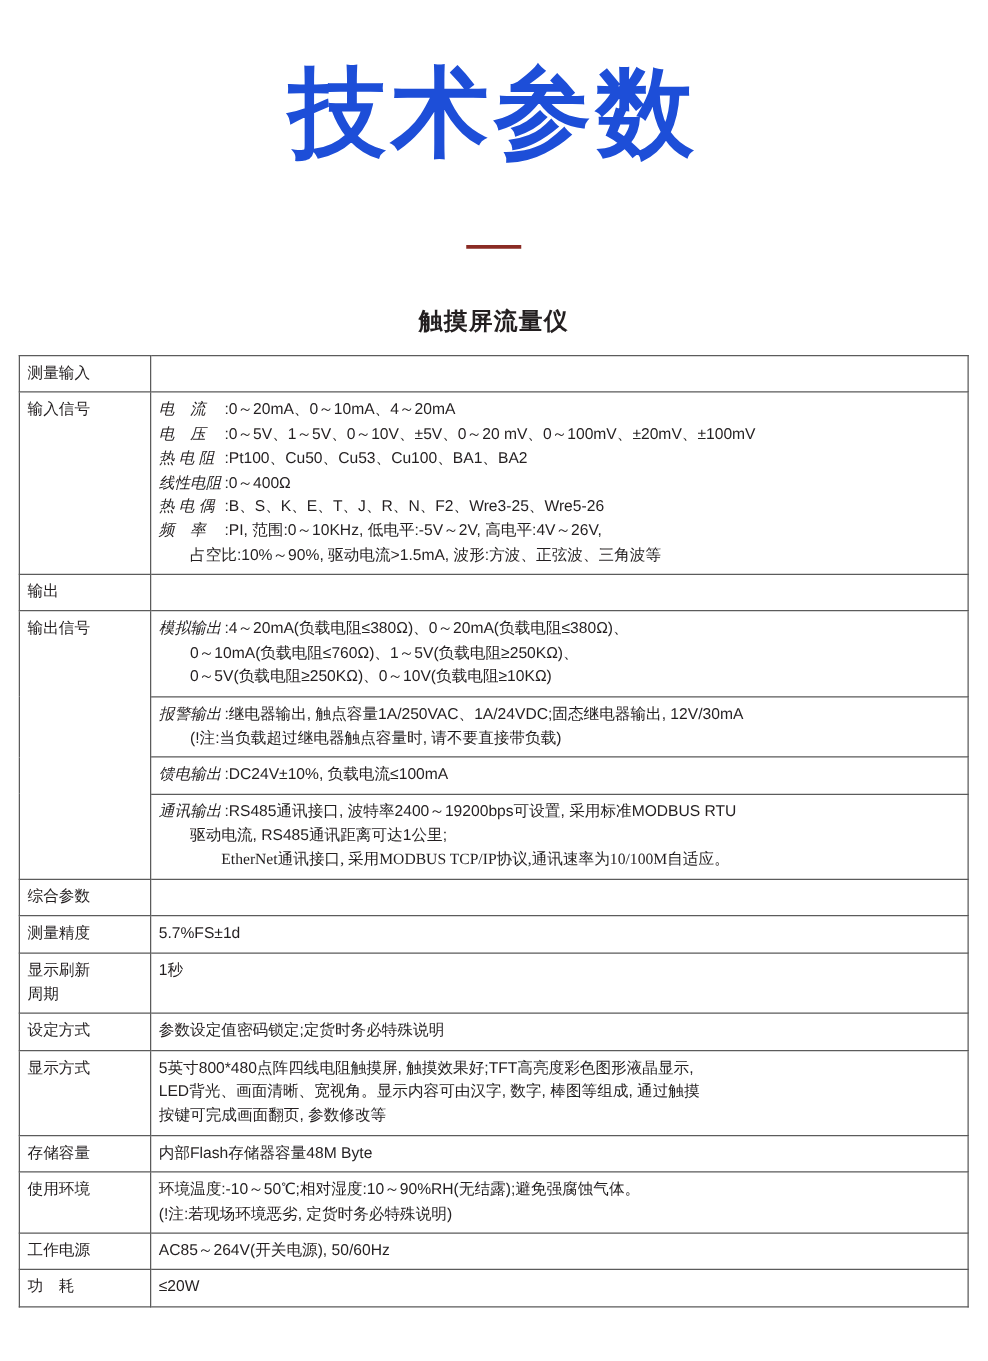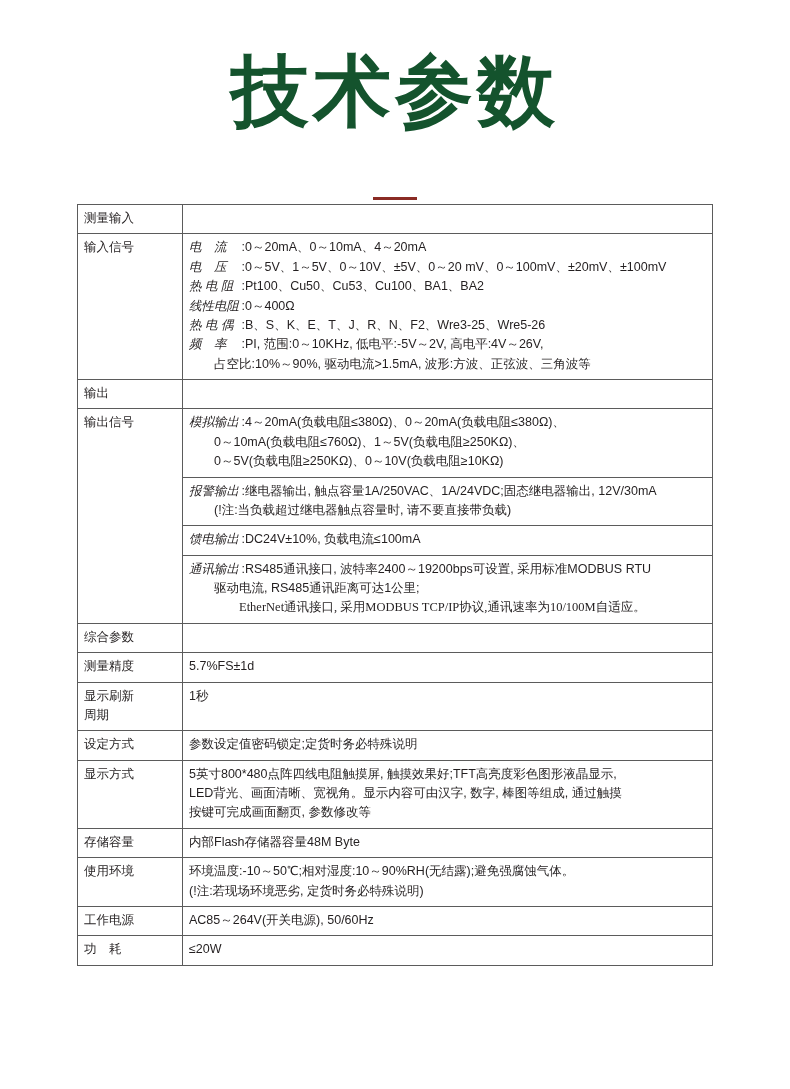--- a/index.html
+++ b/index.html
@@ -19,21 +19,21 @@
     min-height: 1089px;
     position: relative;
     box-sizing: border-box;
     padding: 0;
   }
   .hero-title {
     text-align: center;
     font-size: 78px;
     font-weight: bold;
     letter-spacing: 4px;
-    color: #14532d;
+    color: #1d4ed8;
     margin: 0;
     padding-top: 52px;
     line-height: 1.0;
     font-family: "DejaVu Sans", "Liberation Sans", sans-serif;
   }
   .divider-wrap {
     text-align: center;
     padding-top: 56px;
   }
   .divider {
@@ -46,21 +46,21 @@
     text-align: center;
     font-size: 19px;
     font-weight: bold;
     color: #231f20;
     margin: 0;
     padding-top: 40px;
     padding-bottom: 14px;
     letter-spacing: 1px;
   }
   table.spec {
-    width: 636px;
+    width: 760px;
     margin: 0 auto;
     border-collapse: collapse;
     table-layout: fixed;
     font-size: 12.5px;
   }
   table.spec td {
     border: 1px solid #5b5b5b;
     vertical-align: top;
     padding: 4px 6px 5px 6px;
     line-height: 1.55;
@@ -82,20 +82,21 @@
 <body>
 
 <div class="page">
 
   <h1 class="hero-title">技术参数</h1>
 
   <div class="divider-wrap">
     <span class="divider"></span>
   </div>
 
+  <h2 class="subtitle">触摸屏流量仪</h2>
 
   <table class="spec">
     <tbody id="spec-body">
         <tr>
           <td class="label section">测量输入</td>
           <td>&nbsp;</td>
         </tr>
         <tr>
           <td class="label">输入信号</td>
           <td>

